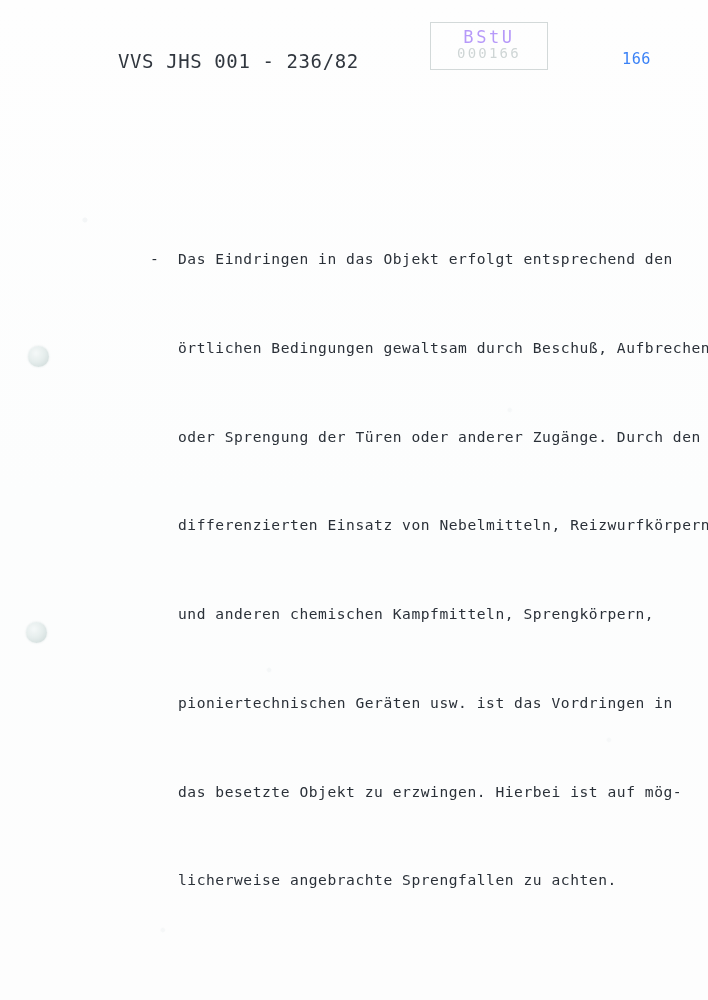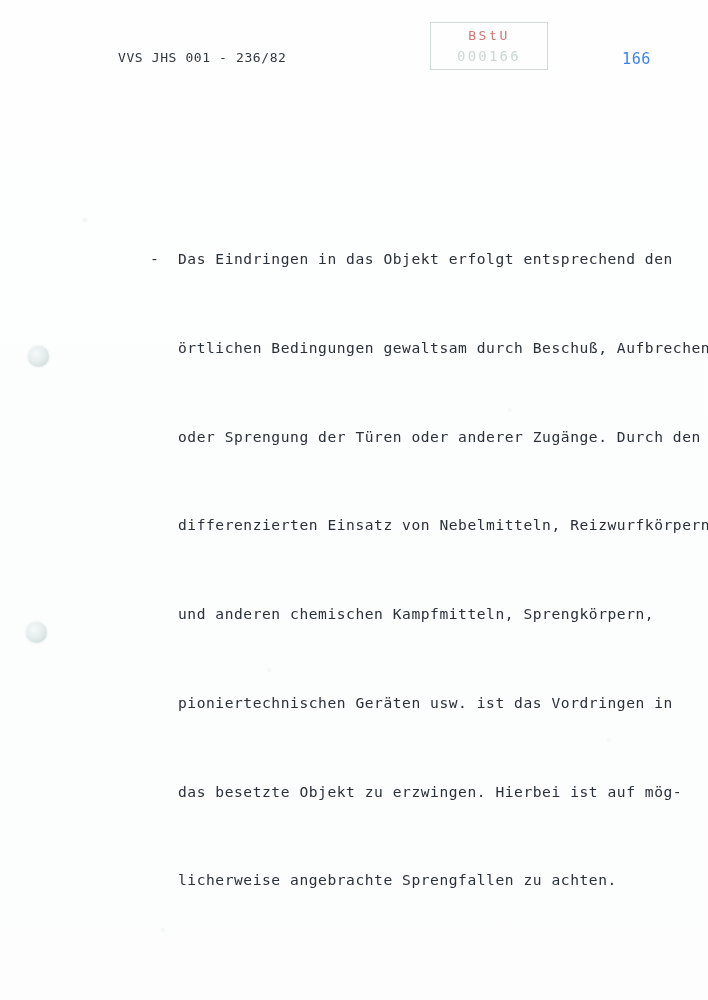--- a/index.html
+++ b/index.html
@@ -41,21 +41,21 @@
     top: 50px;
     left: 0;
     right: 0;
     height: 30px;
   }
 
   .doc-ref {
     position: absolute;
     left: 118px;
     top: 0;
-    font-size: 13px;
+    font-size: 19px;
     letter-spacing: 0.6px;
     color: #31373f;
     white-space: pre;
   }
 
   .page-number {
     position: absolute;
     left: 622px;
     top: 0;
     font-size: 15.2px;
@@ -69,28 +69,28 @@
     left: 430px;
     top: 22px;
     width: 118px;
     height: 48px;
     border: 1.3px solid #b9c4c4;
     box-sizing: border-box;
     opacity: 0.62;
   }
   .archive-stamp .stamp-line {
     text-align: center;
-    color: #b91c1c;
-    font-size: 13px;
+    color: #8b5cf6;
+    font-size: 17px;
     letter-spacing: 2.6px;
     line-height: 1;
   }
   .archive-stamp .stamp-authority { margin-top: 6px; }
   .archive-stamp .stamp-folio {
-    margin-top: 7px;
+    margin-top: 0;
     font-size: 14px;
     letter-spacing: 2.2px;
     color: #b2bdbd;
   }
 
   
   .punch-hole {
     position: absolute;
     width: 21px;
     height: 21px;

